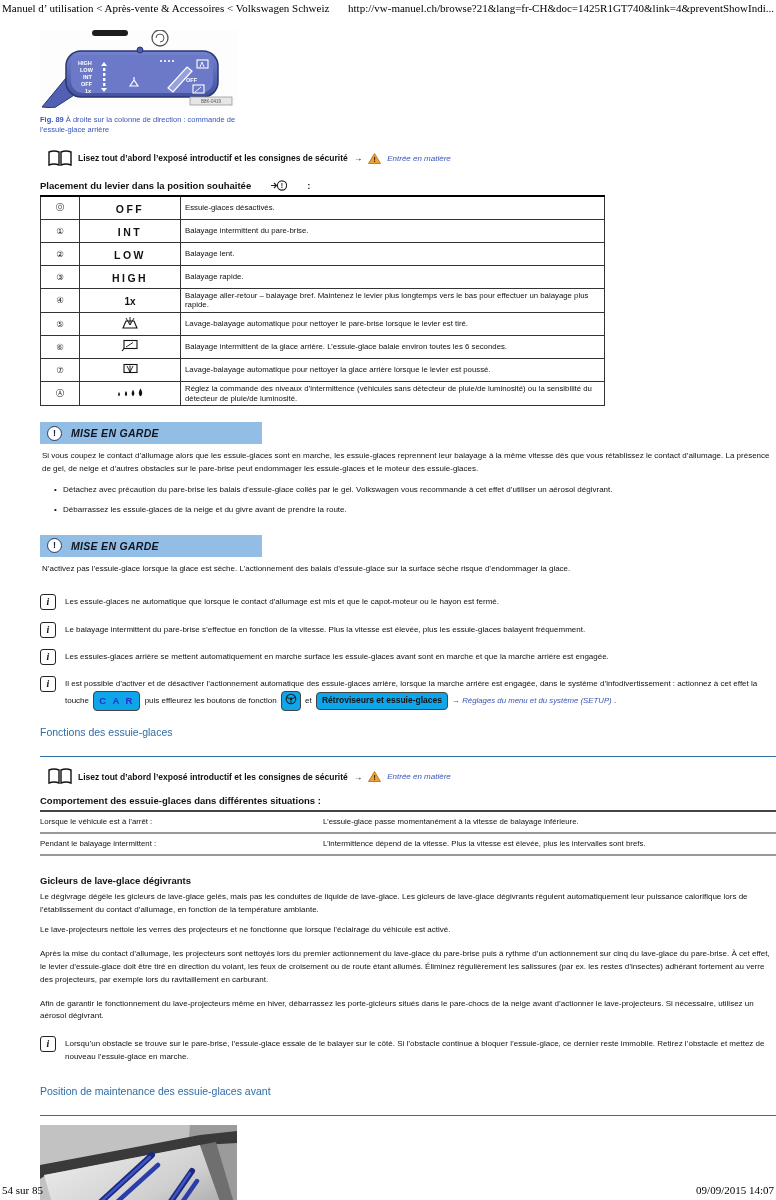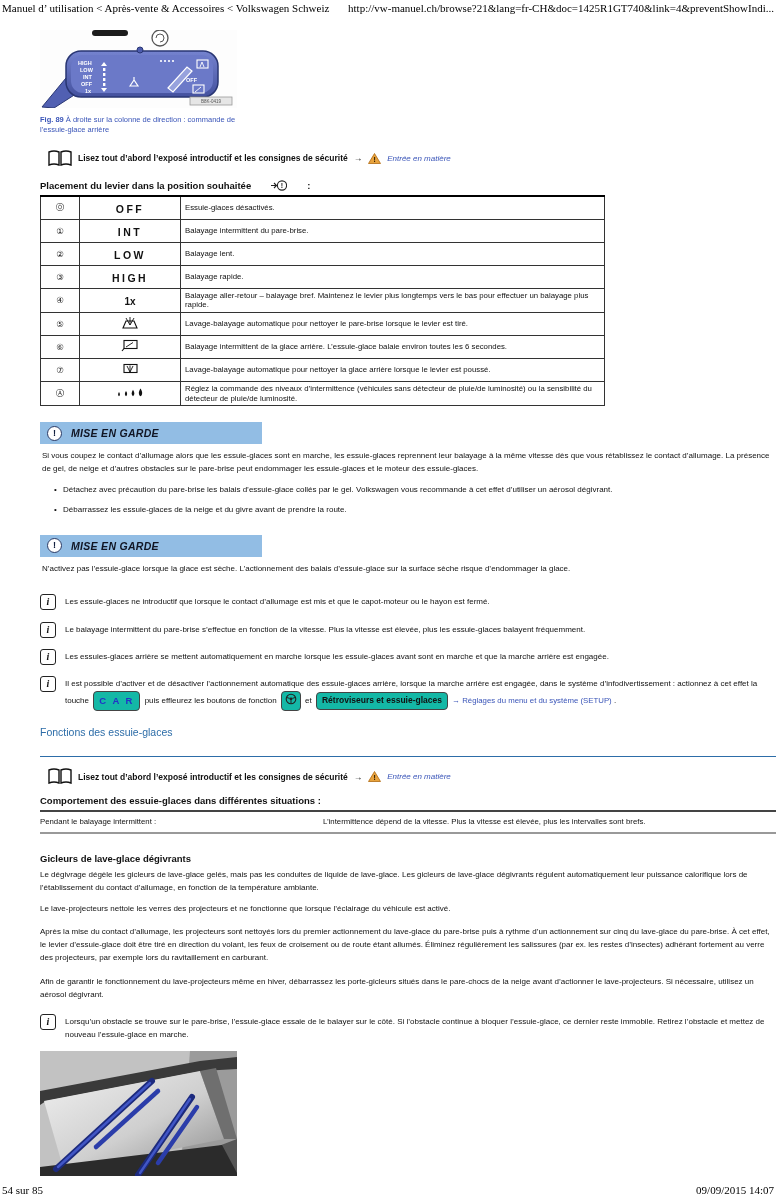--- a/index.html
+++ b/index.html
@@ -41,25 +41,25 @@
   .warn-p{font-size:8px;line-height:1.55;margin:6px 0 0 2px;}
   ul.warn-b{margin:9px 0 0 14px;padding:0;list-style:none;}
   ul.warn-b li{font-size:8px;line-height:1.4;margin-top:9px;position:relative;padding-left:9px;}
   ul.warn-b li::before{content:"•";position:absolute;left:0;top:0;}
 
   .note{display:flex;gap:9px;align-items:flex-start;font-size:8px;line-height:1.6;}
   .note .txt{padding-top:2px;}
   .n1{margin-top:19px;} .n2{margin-top:12px;} .n3{margin-top:11px;} .n4{margin-top:11px;} .n5{margin-top:13px;}
   .info-ic{flex:0 0 auto;width:14px;height:14px;border:1.2px solid #222;border-radius:3px;text-align:center;
            font-weight:bold;font-style:italic;font-size:10px;line-height:14px;font-family:"Liberation Serif",serif;}
-  .btn{display:inline-block;border:1px solid #444;border-radius:4px;padding:1px 5px;margin:0 2px;background:#14b8a6;
+  .btn{display:inline-block;border:1px solid #444;border-radius:4px;padding:1px 5px;margin:0 2px;background:#0ea5e9;
        font-size:8.5px;font-weight:bold;vertical-align:middle;}
   .btn.car{color:#2330c8;letter-spacing:2px;font-size:9.5px;}
   .btn.fn{padding:1px 3px;}
-  .inline-link{color:#3a55b8;font-size:7.8px;cursor:pointer;}
+  .inline-link{color:#3a55b8;font-style:italic;font-size:7.8px;cursor:pointer;}
 
   .section-h{margin-top:15px;font-size:10.5px;color:#2d6da8;border-bottom:1.5px solid #2d6da8;padding-bottom:18px;width:736px;}
   .sec2{margin-top:21px;}
 
   .behavior-h{margin-top:10px;font-size:9.5px;font-weight:bold;border-bottom:2px solid #444;padding-bottom:4px;}
   table.beh{border-collapse:collapse;width:736px;table-layout:fixed;}
   table.beh td{border-bottom:2px solid #999;font-size:7.8px;line-height:1.5;padding:4px 0;vertical-align:middle;}
   td.b-lab{width:283px;padding-right:20px;}
 
   .sub-h{font-size:9.5px;font-weight:bold;}
@@ -239,29 +239,29 @@
   <div class="warnbox second">
     <div class="warn-title">
       <div class="excl">!</div>
       <span>MISE EN GARDE</span>
     </div>
     <p class="warn-p">N’activez pas l’essuie-glace lorsque la glace est sèche. L’actionnement des balais d’essuie-glace sur la surface sèche risque d’endommager la glace.</p>
   </div>
 
   <div class="note n1">
     <div class="info-ic">i</div>
-    <div class="txt">Les essuie-glaces ne introductif que lorsque le contact d’allumage est mis et que le capot-moteur ou le hayon est fermé.</div>
+    <div class="txt">Les essuie-glaces ne automatique que lorsque le contact d’allumage est mis et que le capot-moteur ou le hayon est fermé.</div>
   </div>
   <div class="note n2">
     <div class="info-ic">i</div>
     <div class="txt">Le balayage intermittent du pare-brise s’effectue en fonction de la vitesse. Plus la vitesse est élevée, plus les essuie-glaces balayent fréquemment.</div>
   </div>
   <div class="note n3">
     <div class="info-ic">i</div>
-    <div class="txt">Les essuies-glaces arrière se mettent automatiquement en marche lorsque les essuie-glaces avant sont en marche et que la marche arrière est engagée.</div>
+    <div class="txt">Les essuies-glaces arrière se mettent automatiquement en marche surface les essuie-glaces avant sont en marche et que la marche arrière est engagée.</div>
   </div>
   <div class="note n4">
     <div class="info-ic">i</div>
     <div class="txt">
       <span>Il est possible d’activer et de désactiver l’actionnement automatique des essuie-glaces arrière, lorsque la marche arrière est engagée, dans le système d’infodivertissement : actionnez à cet effet la touche</span>
       <span class="btn car">C A R</span>
       <span>puis effleurez les boutons de fonction</span>
       <span class="btn fn"><svg width="12" height="12" viewBox="0 0 12 12">
             <circle cx="6" cy="6" r="4.8" fill="none" stroke="#222" stroke-width="1.1"></circle>
             <circle cx="6" cy="6" r="1.4" fill="#222"></circle>
@@ -286,39 +286,44 @@
     <svg class="tri" width="13" height="11" viewBox="0 0 13 11">
       <polygon points="6.5,0.5 12.5,10.5 0.5,10.5" fill="#e8a33d" stroke="#b06a10" stroke-width="0.8"></polygon>
       <text x="6.5" y="9" font-size="8" font-weight="bold" text-anchor="middle" fill="#3a2403">!</text>
     </svg>
     <span class="link">Entrée en matière</span>
   </div>
 
   <div class="behavior-h">Comportement des essuie-glaces dans différentes situations :</div>
   <table class="beh">
     <tbody>
+        <tr>
+      <td class="b-lab">Lorsque le véhicule est à l’arrêt :</td>
+      <td>L’essuie-glace passe momentanément à la vitesse de balayage inférieure.</td>
+    </tr>
     <tr>
       <td class="b-lab">Pendant le balayage intermittent :</td>
       <td>L’intermittence dépend de la vitesse. Plus la vitesse est élevée, plus les intervalles sont brefs.</td>
     </tr>
   </tbody>
     </table>
 
   <div class="sub-h s1">Gicleurs de lave-glace dégivrants</div>
   <p class="para">Le dégivrage dégèle les gicleurs de lave-glace gelés, mais pas les conduites de liquide de lave-glace. Les gicleurs de lave-glace dégivrants régulent automatiquement leur puissance calorifique lors de l’établissement du contact d’allumage, en fonction de la température ambiante.</p>
 
   <p class="para">Le lave-projecteurs nettoie les verres des projecteurs et ne fonctionne que lorsque l’éclairage du véhicule est activé.</p>
   <p class="para gap">Après la mise du contact d’allumage, les projecteurs sont nettoyés lors du premier actionnement du lave-glace du pare-brise puis à rythme d’un actionnement sur cinq du lave-glace du pare-brise. À cet effet, le levier d’essuie-glace doit être tiré en direction du volant, les feux de croisement ou de route étant allumés. Éliminez régulièrement les salissures (par ex. les restes d’insectes) adhérant fortement au verre des projecteurs, par exemple lors du ravitaillement en carburant.</p>
   <p class="para gap">Afin de garantir le fonctionnement du lave-projecteurs même en hiver, débarrassez les porte-gicleurs situés dans le pare-chocs de la neige avant d’actionner le lave-projecteurs. Si nécessaire, utilisez un aérosol dégivrant.</p>
 
   <div class="note n5">
     <div class="info-ic">i</div>
     <div class="txt">Lorsqu’un obstacle se trouve sur le pare-brise, l’essuie-glace essaie de le balayer sur le côté. Si l’obstacle continue à bloquer l’essuie-glace, ce dernier reste immobile. Retirez l’obstacle et mettez de nouveau l’essuie-glace en marche.</div>
   </div>
 
+  <div class="section-h sec2">Position de maintenance des essuie-glaces avant</div>
 
   <div class="fig2">
     <svg width="197" height="125" viewBox="0 0 197 125">
       <defs>
         <linearGradient id="glassG" x1="0" y1="0" x2="1" y2="1">
           <stop offset="0" stop-color="#f0f0f0"></stop>
             <stop offset="0.55" stop-color="#cfcfcf"></stop>
             <stop offset="1" stop-color="#8d8d8d"></stop>
         </linearGradient>
       </defs>

